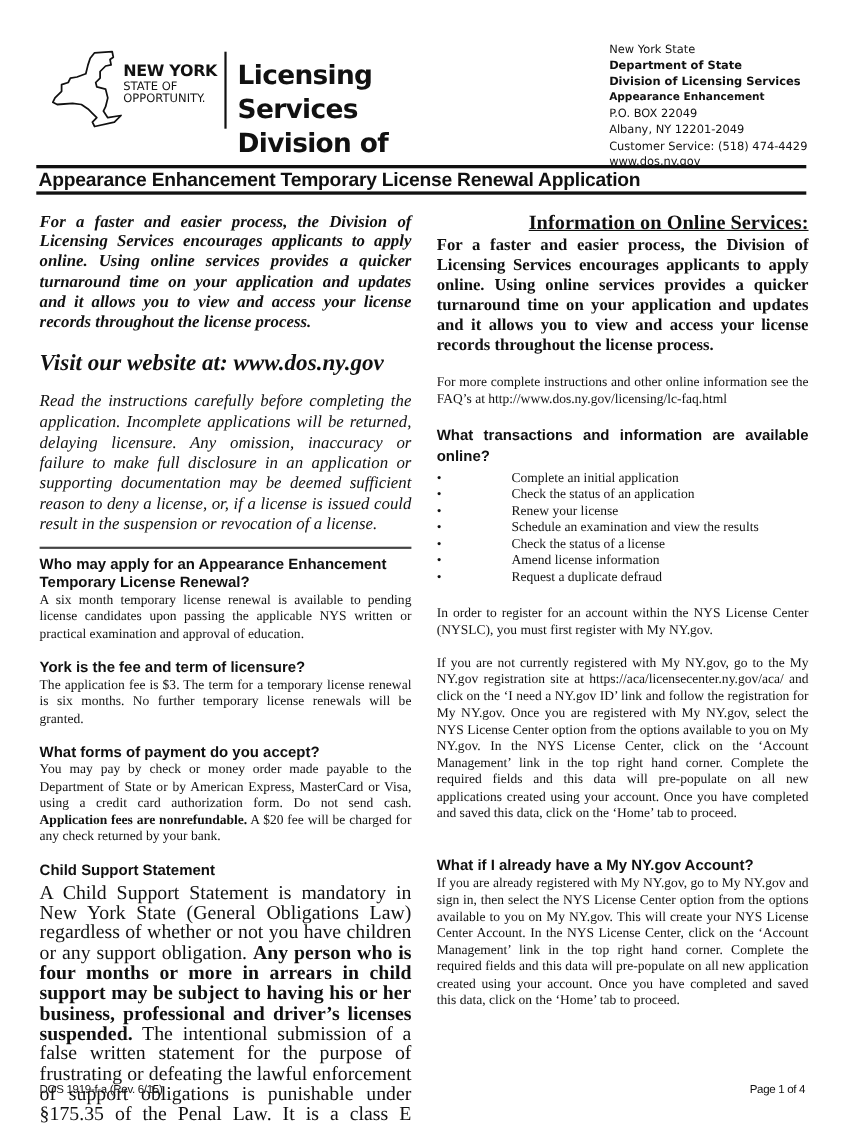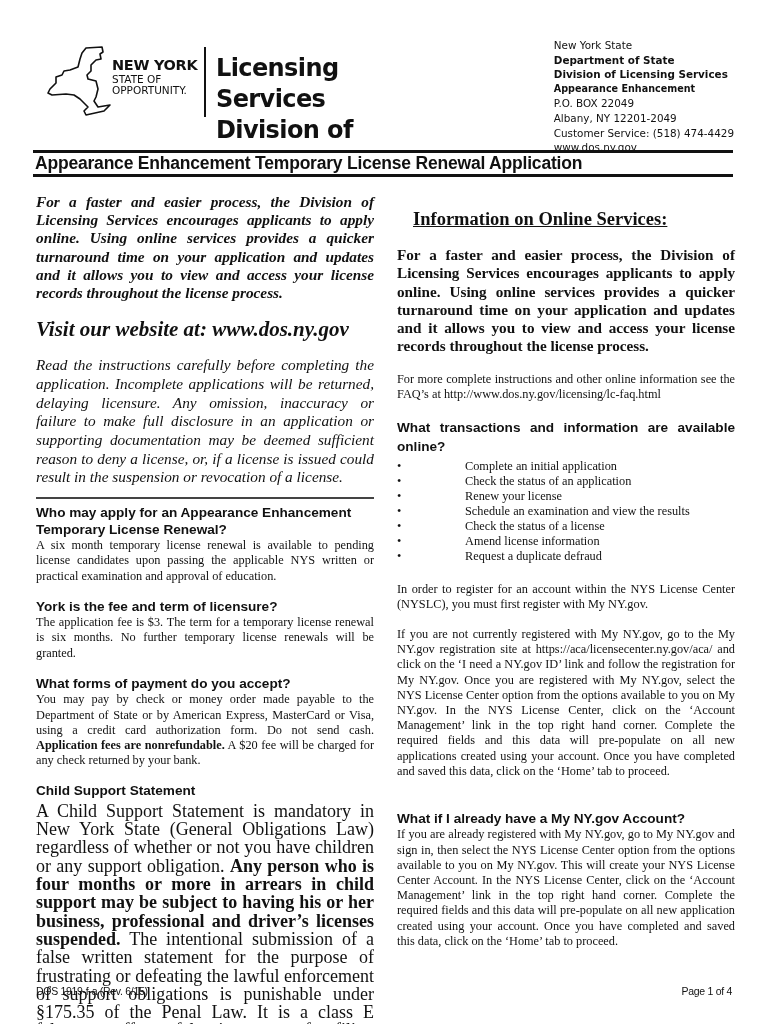--- a/index.html
+++ b/index.html
@@ -29,21 +29,21 @@
 
   .intro-bi { font-family: "Liberation Serif", serif; font-weight: bold; font-style: italic; font-size: 15.3px; line-height: 18.2px; text-align: justify; text-align-last: left; margin: 0; }
   .visit { font-family: "Liberation Serif", serif; font-weight: bold; font-style: italic; font-size: 21px; line-height: 18px; margin: 18px 0 0 0; }
   .read { font-family: "Liberation Serif", serif; font-style: italic; font-size: 15.3px; line-height: 18.7px; text-align: justify; margin: 18px 0 0 0; }
   .sep { height: 2px; background: #444; margin: 10px 0 0 0; }
 
   .h { font-family: "Liberation Sans", sans-serif; font-weight: bold; font-size: 13.6px; line-height: 16.5px; margin: 0; }
   .p { font-family: "Liberation Serif", serif; font-size: 12.3px; line-height: 15.2px; text-align: justify; margin: 0; }
   .p-cs { font-family: "Liberation Serif", serif; font-size: 18px; line-height: 18.3px; text-align: justify; margin: 0; }
 
-  .info-h { font-family: "Liberation Serif", serif; font-weight: bold; font-size: 18.5px; line-height: 21px; text-decoration: underline; margin: 16px; }
+  .info-h { font-family: "Liberation Serif", serif; font-weight: bold; font-size: 18.5px; line-height: 21px; text-decoration: underline; margin: 0; text-align: right; }
   .info-p { font-family: "Liberation Serif", serif; font-weight: bold; font-size: 15.2px; line-height: 18.3px; text-align: justify; text-align-last: left; margin: 0; }
 
   .bullets { list-style: none; margin: 3px 0 0 0; padding: 0; }
   .bullets li { position: relative; padding-left: 68px; font-family: "Liberation Serif", serif; font-size: 12.3px; line-height: 14.9px; }
   .bullets li .dot { position: absolute; left: 0; top: 0; }
 
   .footer-left { left: 36px; top: 985px; font-family: "Liberation Sans", sans-serif; font-size: 10.5px; letter-spacing: -0.3px; }
   .footer-right { right: 38px; top: 985px; font-family: "Liberation Sans", sans-serif; font-size: 10.5px; letter-spacing: -0.3px; }
 </style>
 </head>

